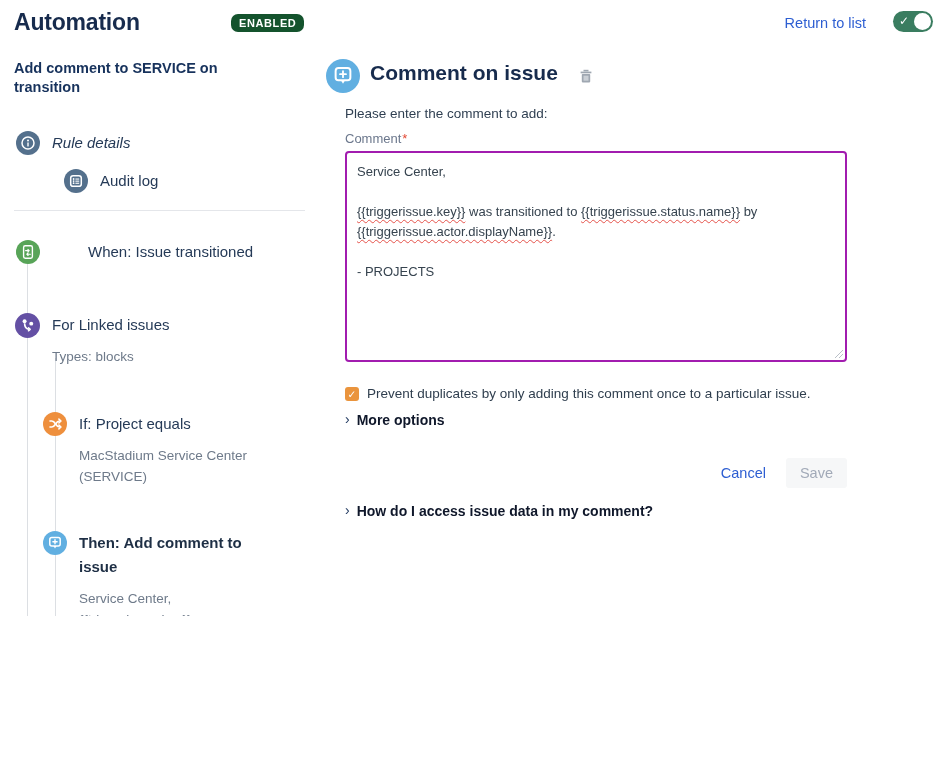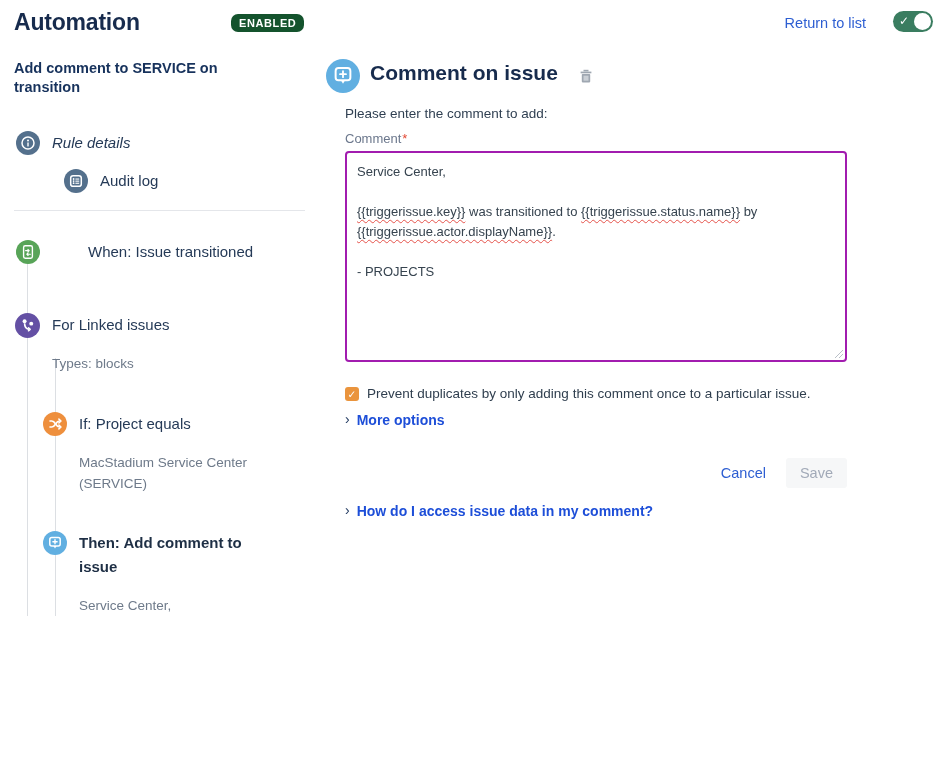--- a/index.html
+++ b/index.html
@@ -14,21 +14,21 @@
   .toggle { position:absolute; left:893px; top:11px; width:40px; height:21px; border-radius:11px; background:#3A7D60; cursor:pointer; }
   .toggle .tick { position:absolute; left:6px; top:3px; color:#fff; font-size:12px; font-weight:bold; }
   .toggle .knob { position:absolute; right:2px; top:2px; width:17px; height:17px; border-radius:50%; background:#fff; }
 
   
   .rule-name { position:absolute; left:14px; top:59px; width:250px; font-size:14.5px; font-weight:bold; color:#17325C; line-height:19px; }
   .side-item { position:absolute; display:flex; gap:12px; align-items:flex-start; cursor:pointer; }
   .side-icon { width:24px; height:24px; border-radius:50%; flex:0 0 24px; display:flex; align-items:center; justify-content:center; }
   .side-label { font-size:15px; color:#253A57; line-height:24px; white-space:nowrap; }
   .side-label.bold { font-weight:bold; color:#1E2F45; }
-  .side-sub { font-size:13.5px; color:#6E7A8A; line-height:21px; margin-top:16px; }
+  .side-sub { font-size:13.5px; color:#6E7A8A; line-height:21px; margin-top:9px; }
   .divider { position:absolute; left:14px; top:210px; width:291px; height:1px; background:#E4E6EA; }
   .vline { position:absolute; width:1px; background:#DCDFE3; }
   .ic-slate { background:#54708C; }
   .ic-green { background:#58A458; }
   .ic-purple { background:#6450A4; }
   .ic-orange { background:#EE8F3D; }
   .ic-blue { background:#61AFE1; }
   .plus-circle { border-radius:50%; background:#C2C7CF; color:#fff; display:flex; align-items:center; justify-content:center; font-size:17px; font-weight:bold; cursor:pointer; line-height:1; }
 
   
@@ -39,21 +39,21 @@
   .field-label { position:absolute; left:345px; top:131px; font-size:13px; color:#6B778C; }
   .field-label .req { color:#E34935; margin-left:1px; }
   .comment-box { position:absolute; left:345px; top:151px; width:502px; height:211px; border:2px solid #a21caf; border-radius:4px; padding:9px 10px; font-size:13px; color:#36434F; line-height:20px; white-space:pre-wrap; overflow:hidden; background:#fff; cursor:text; }
   .comment-box .sq { text-decoration:underline wavy #E5534B 1px; text-decoration-skip-ink:none; text-underline-offset:3px;margin-top:29px; }
   .resize-handle { position:absolute; left:834px; top:349px; width:10px; height:10px; }
   .check-row { position:absolute; left:345px; top:385px; width:510px; display:flex; gap:8px; align-items:flex-start; }
   .checkbox { width:14px; height:14px; margin-top:2px; border-radius:3px; background:#EA943D; color:#fff; font-size:10.5px; font-weight:bold; display:flex; align-items:center; justify-content:center; cursor:pointer; flex:0 0 14px; line-height:1; }
   .check-label { font-size:13.5px; color:#2F3E4E; line-height:18px; }
   .expander { position:absolute; display:flex; gap:7px; align-items:baseline; cursor:pointer; }
   .expander .chev { font-size:14px; color:#1C355D; transform:translateY(-1px); }
-  .expander .exp-label { font-size:14px; font-weight:bold; color:#1d4ed8; }
+  .expander .exp-label { font-size:14px; font-weight:bold; color:#0f172a; }
   .actions { position:absolute; left:345px; top:458px; width:502px; display:flex; justify-content:flex-end; align-items:center; gap:20px; }
   .cancel-link { font-size:14.5px; color:#2D5ED2; cursor:pointer; }
   .save-btn { background:#F6F7F8; color:#A2AAB8; font-size:14.5px; font-family:inherit; border:none; border-radius:3px; padding:7px 14px; cursor:default; }
   svg { display:block; }
 </style>
 </head>
 <body>
 
 <div class="page">
 

